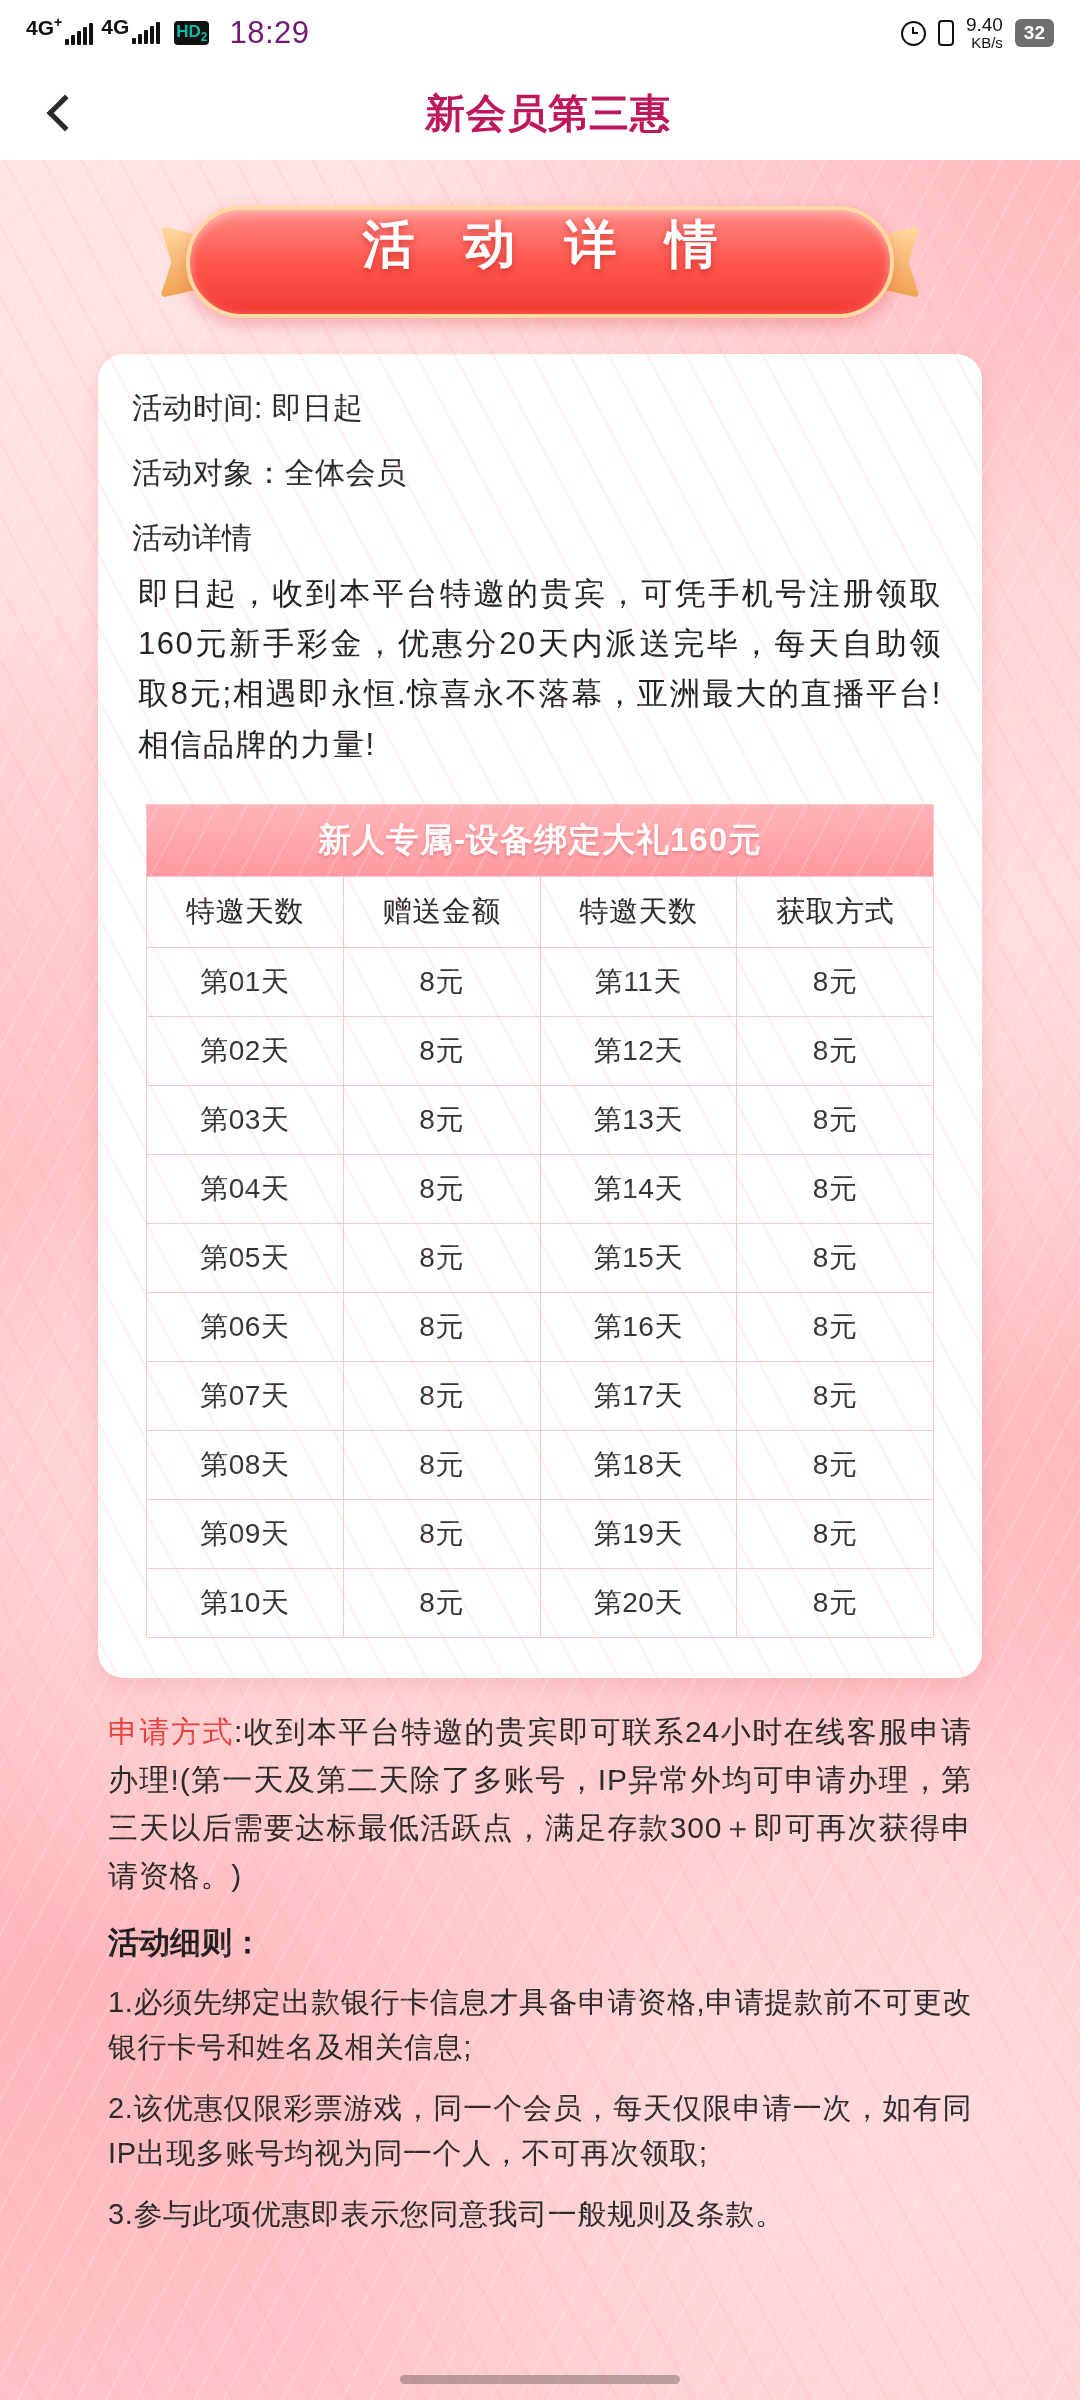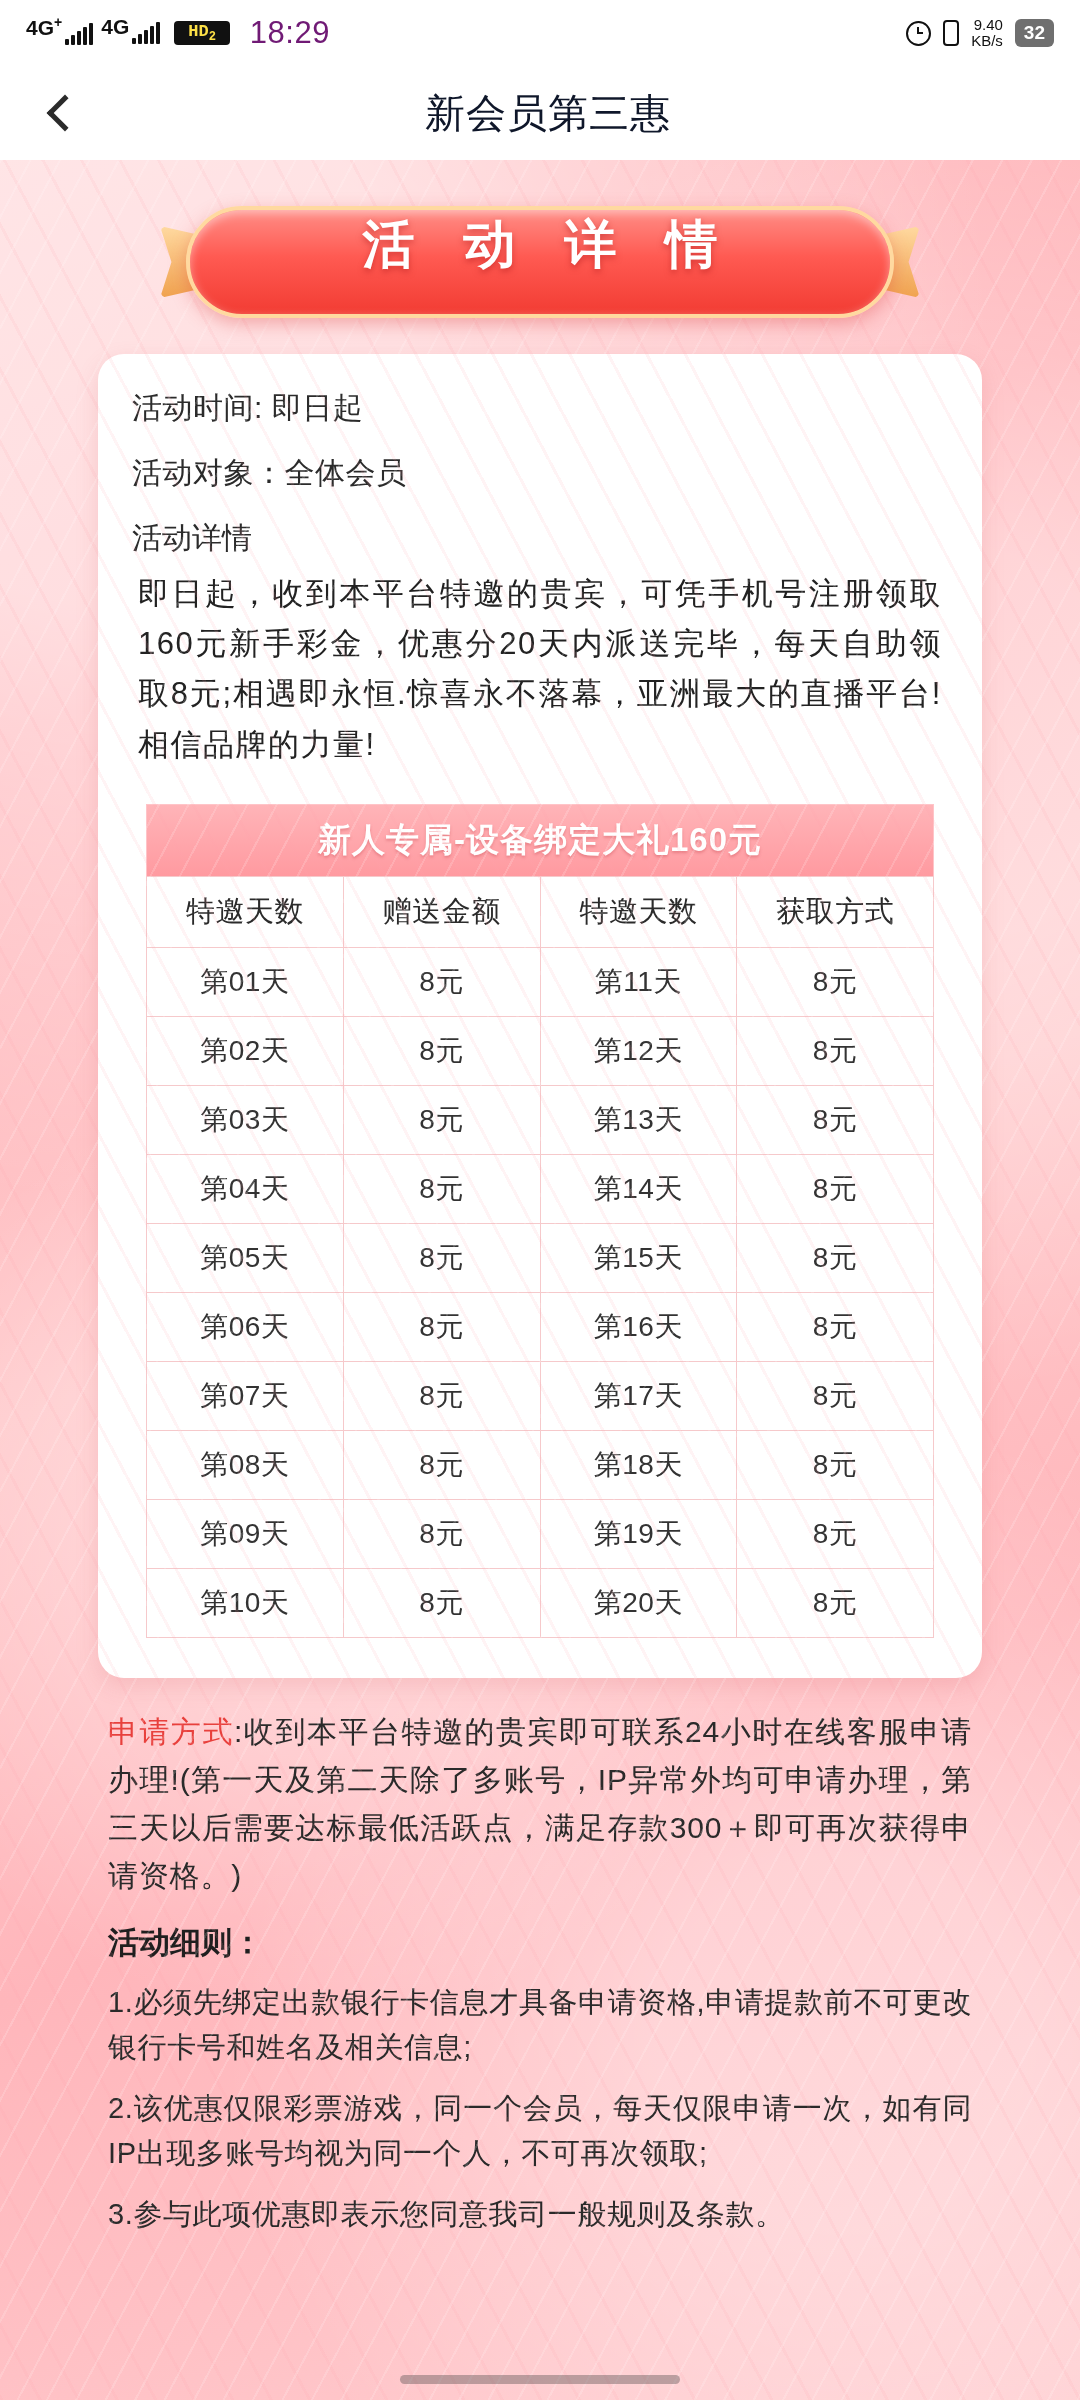--- a/index.html
+++ b/index.html
@@ -25,35 +25,35 @@
   .net-label { font-size: 21px; font-weight: bold; color: #111; line-height: 1; position: relative; top: -7px; }
   .net-label sup { font-size: 14px; }
   .bars { display: flex; align-items: flex-end; gap: 2px; height: 22px; }
   .bars i { display:block; width: 4px; background: #111; border-radius: 1px; }
   .bars i:nth-child(1){ height: 6px; }
   .bars i:nth-child(2){ height: 10px; }
   .bars i:nth-child(3){ height: 14px; }
   .bars i:nth-child(4){ height: 18px; }
   .bars i:nth-child(5){ height: 22px; }
   .hd-badge {
-    background: #111; color: #fde047; font-size: 17px; font-weight: bold;
-    border-radius: 4px; padding: 2px 14px; line-height: 1; margin-left: 6px; font-family: Liberation Mono, monospace;
+    background: #111; color: #14b8a6; font-size: 17px; font-weight: bold;
+    border-radius: 4px; padding: 2px 2px; line-height: 1; margin-left: 6px;
   }
   .hd-badge sub { font-size: 12px; }
   .clock { font-size: 31px; color: #701a75; margin-left: 12px; letter-spacing: .5px; }
 
   .sb-right { position: absolute; right: 26px; top: 0; height: 66px; display: flex; align-items: center; gap: 12px; }
   .ic { width: 26px; height: 26px; display: inline-block; position: relative; }
   .alarm-ic { border: 2.5px solid #111; border-radius: 50%; width: 25px; height: 25px; }
   .alarm-ic::before, .alarm-ic::after { content:""; position:absolute; background:#111; }
   .alarm-ic::before { width: 2px; height: 7px; left: 9px; top: 4px; }
   .alarm-ic::after { width: 6px; height: 2px; left: 9px; top: 9px; }
   .vibrate-ic { width: 16px; height: 26px; border: 2.5px solid #111; border-radius: 4px; }
   .speed { font-size: 15px; color: #111; line-height: 1.05; text-align: right; }
-  .speed b { font-weight: normal; display: block; font-size: 15px; }
+  .speed b { font-weight: normal; display: block; font-size: 19px; }
   .batt {
     background: #6f6f6f; color: #fff; font-size: 19px; font-weight: bold;
     border-radius: 6px; padding: 2px 9px; line-height: 1.25;
   }
 
   
   .navbar {
     height: 94px;
     background: #ffffff;
     display: flex;
@@ -66,21 +66,21 @@
     margin-left: 20px;
   }
   .chev {
     width: 26px; height: 26px;
     border-left: 5px solid #2b2b2b;
     border-bottom: 5px solid #2b2b2b;
     transform: rotate(45deg);
   }
   .nav-title {
     position: absolute; left: 16px; right: 0; text-align: center;
-    font-size: 40px; color: #0f172a; font-weight: 400; letter-spacing: 1px;
+    font-size: 40px; color: #be185d; font-weight: 700; letter-spacing: 1px;
     pointer-events: none;
   }
 
   
   .page {
     position: relative;
     height: calc(2400px - 66px - 94px);
     background:
       radial-gradient(circle at 12% 8%, rgba(255,255,255,.55) 0 12%, rgba(255,255,255,0) 38%),
       radial-gradient(circle at 88% 26%, rgba(255,255,255,.40) 0 10%, rgba(255,255,255,0) 34%),

